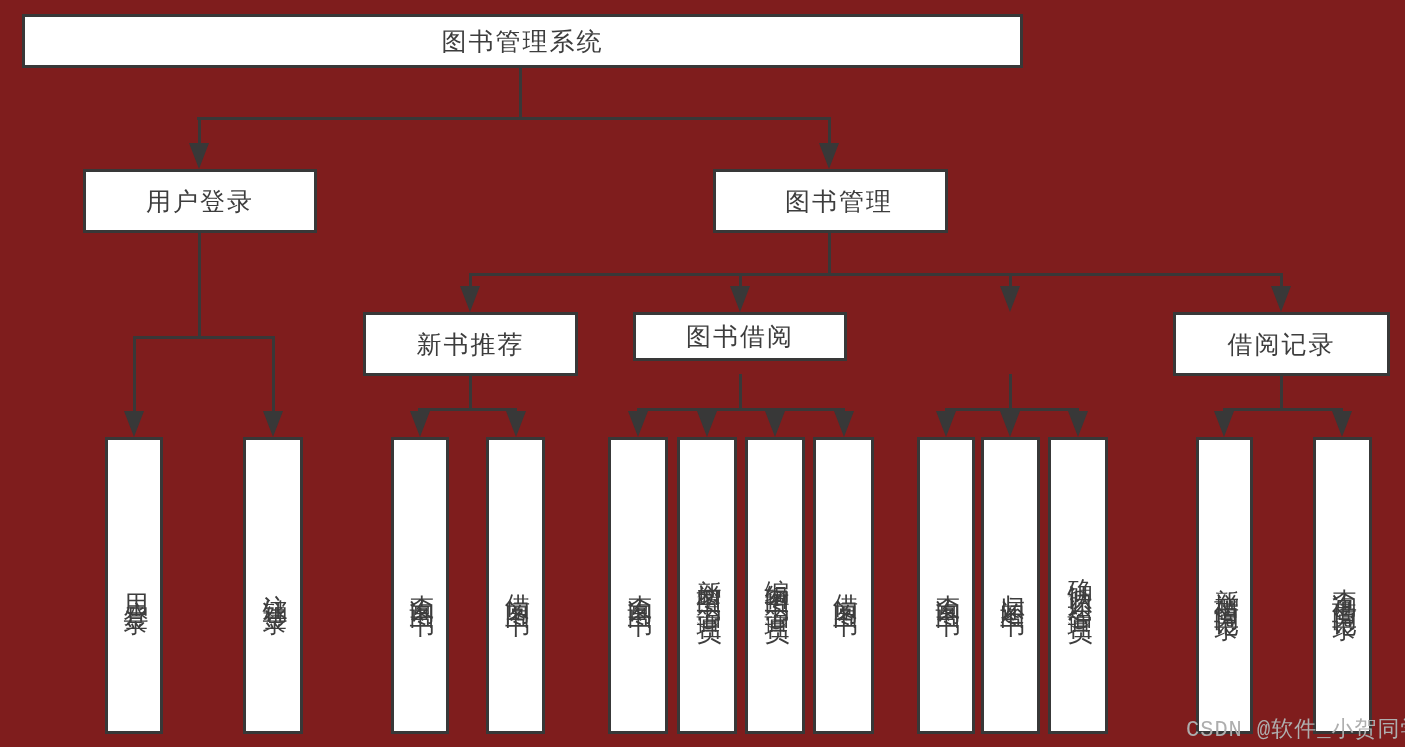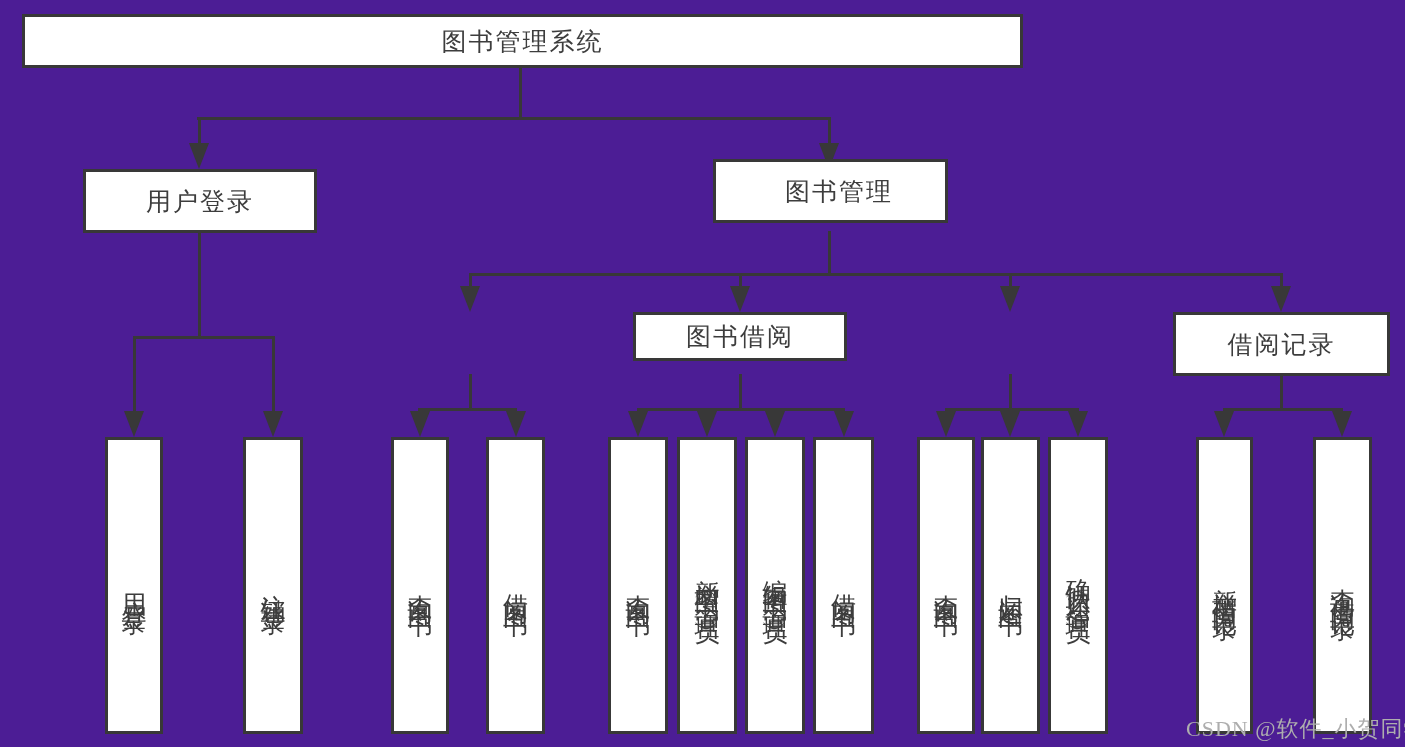--- a/index.html
+++ b/index.html
@@ -4,22 +4,22 @@
 <style>
   html, body {
     margin: 0;
     padding: 0;
     background: #ffffff;
   }
   .canvas {
     position: relative;
     width: 1405px;
     height: 747px;
-    background: #4c1d95;
-    font-family: Liberation Serif, serif;
+    background: #7f1d1d;
+    font-family: Liberation Mono, monospace;
     overflow: hidden;
   }
   .box {
     position: absolute;
     box-sizing: border-box;
     background: #ffffff;
     border: 3px solid #383838;
     color: #3d3d3d;
     display: flex;
     align-items: center;
@@ -74,40 +74,41 @@
   <div class="box hlabel" style="left:22px; top:14px; width:1001px; height:54px;">图书管理系统</div>
 
   <div class="vline" style="left:519px; top:66px; height:53px;"></div>
   <div class="hline" style="left:197px; top:117px; width:634px;"></div>
   <div class="vline" style="left:198px; top:117px; height:30px;"></div>
   <div class="arrow" style="left:189px; top:143px;"></div>
   <div class="vline" style="left:828px; top:117px; height:30px;"></div>
   <div class="arrow" style="left:819px; top:143px;"></div>
 
   <div class="box hlabel" style="left:83px; top:169px; width:234px; height:64px;">用户登录</div>
-  <div class="box hlabel" style="left:713px; top:159px; width:235px; height:64px;padding-left:17px;">图书管理</div>
+  <div class="box hlabel" style="left:713px; top:169px; width:235px; height:64px;padding-left:17px;">图书管理</div>
 
   <div class="vline" style="left:198px; top:231px; height:107px;"></div>
   <div class="hline" style="left:133px; top:336px; width:142px;"></div>
   <div class="vline" style="left:133px; top:336px; height:77px;"></div>
   <div class="arrow" style="left:124px; top:411px;"></div>
   <div class="vline" style="left:272px; top:336px; height:77px;"></div>
   <div class="arrow" style="left:263px; top:411px;"></div>
 
   <div class="vline" style="left:828px; top:231px; height:44px;"></div>
   <div class="hline" style="left:469px; top:273px; width:813px;"></div>
   <div class="vline" style="left:469px; top:273px; height:16px;"></div>
   <div class="arrow" style="left:460px; top:286px;"></div>
   <div class="vline" style="left:739px; top:273px; height:16px;"></div>
   <div class="arrow" style="left:730px; top:286px;"></div>
   <div class="vline" style="left:1009px; top:273px; height:16px;"></div>
   <div class="arrow" style="left:1000px; top:286px;"></div>
   <div class="vline" style="left:1280px; top:273px; height:16px;"></div>
   <div class="arrow" style="left:1271px; top:286px;"></div>
 
+  <div class="box hlabel" style="left:363px; top:312px; width:215px; height:64px;">新书推荐</div>
   <div class="box hlabel" style="left:633px; top:312px; width:214px; height:49px;">图书借阅</div>
   <div class="box hlabel" style="left:1173px; top:312px; width:217px; height:64px;">借阅记录</div>
 
   <div class="vline" style="left:469px; top:374px; height:37px;"></div>
   <div class="hline" style="left:418px; top:408px; width:99px;"></div>
   <div class="arrow" style="left:410px; top:411px;"></div>
   <div class="arrow" style="left:506px; top:411px;"></div>
 
   <div class="vline" style="left:739px; top:374px; height:37px;"></div>
   <div class="hline" style="left:637px; top:408px; width:208px;"></div>

